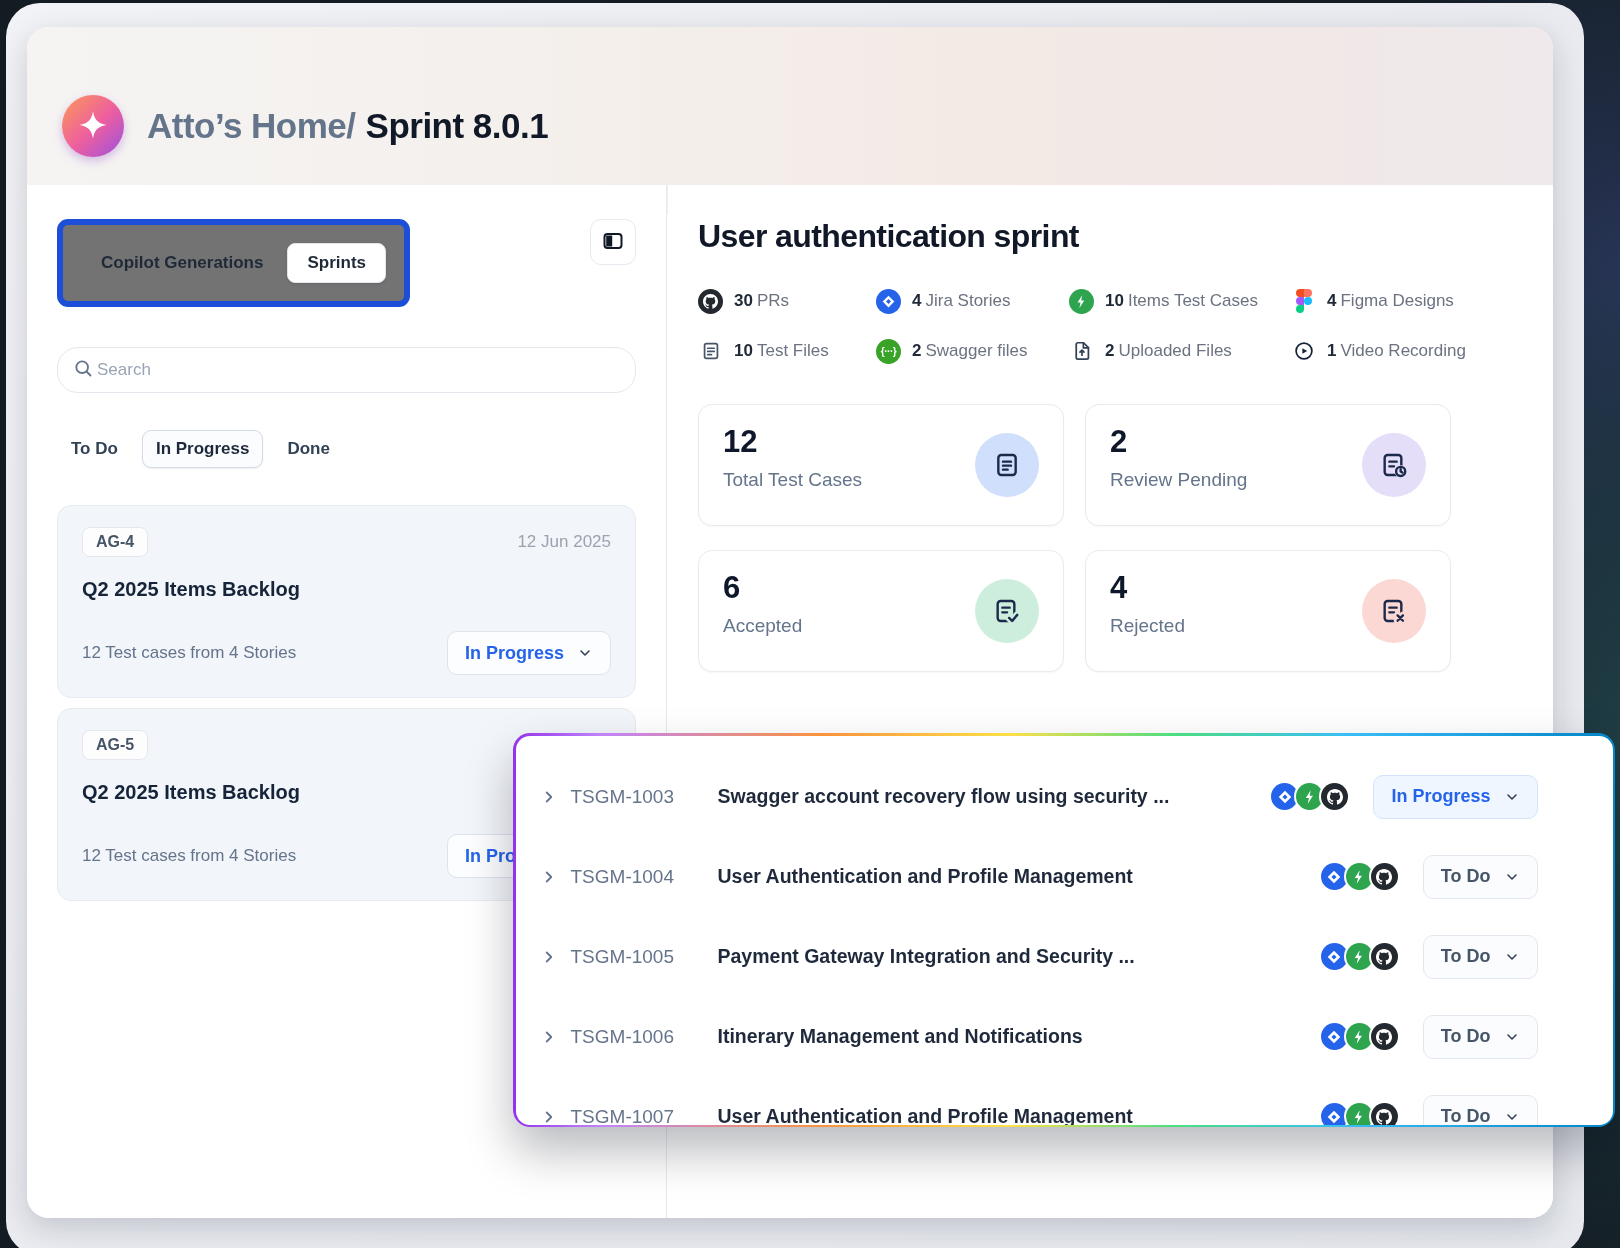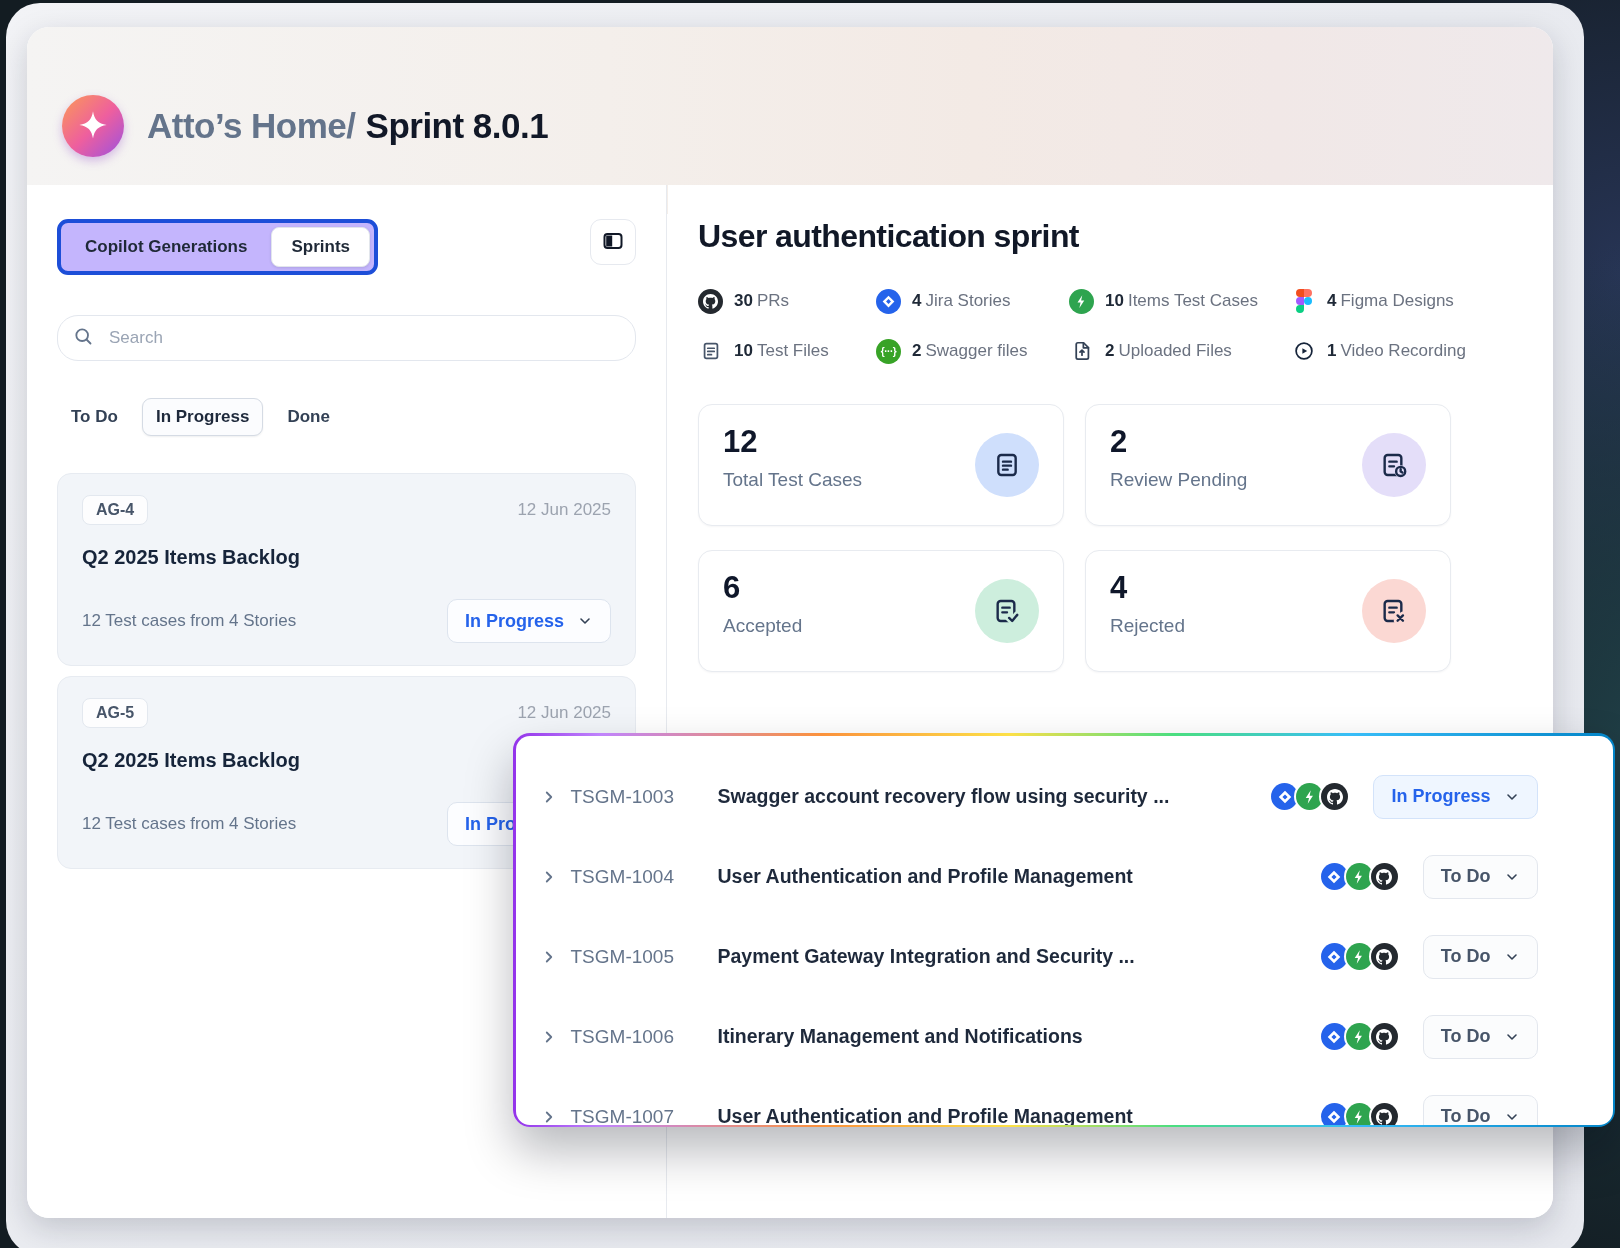--- a/index.html
+++ b/index.html
@@ -36,32 +36,32 @@
   .title-current { color:#111827; margin-left:10px; }
 
   
   .left-panel { position:absolute; top:158px; left:0; width:640px; bottom:0;
     border-right:1px solid #e7eaef; padding:34px 30px 0 30px; background:#fff; }
   .right-panel { position:absolute; top:158px; left:641px; right:0; bottom:0;
     padding:33px 0 0 30px; background:#fff; }
 
   
   .seg-row { display:flex; justify-content:space-between; align-items:flex-start; }
-  .segmented { display:flex; gap:4px; background:#c4b5fd; border:4px solid #1d4ed8;
-    border-radius:11px; padding:4px; }
+  .segmented { display:flex; gap:4px; background:#737373; border:6px solid #1d4ed8;
+    border-radius:11px; padding:18px; }
   .seg-opt { padding:9px 19px; font-size:17px; font-weight:600; color:#1f2937;
     border-radius:8px; border:1px solid transparent; background:transparent; cursor:pointer;
     font-family:inherit; }
   .seg-opt.active { background:#fff; border-color:#e2e6ec; box-shadow:0 1px 3px rgba(15,23,42,.12); }
   .panel-btn { width:46px; height:46px; border-radius:11px; background:#fff;
     border:1px solid #e6e9ef; display:flex; align-items:center; justify-content:center; cursor:pointer; }
 
   
   .search-box { margin-top:40px; height:46px; border:1px solid #e3e7ee; border-radius:21px;
-    display:flex; align-items:center; gap:16px; padding:0 15px; background:#fff; }
+    display:flex; align-items:center; gap:4px; padding:0 15px; background:#fff; }
   .search-box input { border:none; outline:none; flex:1; font-size:17px; color:#334155;
     font-family:inherit; background:transparent; }
   .search-box input::placeholder { color:#9aa4b4; }
 
   
   .filter-tabs { margin-top:37px; display:flex; align-items:center; gap:10px; }
   .ftab { padding:8px 13px; font-size:17px; font-weight:600; color:#334155; border-radius:9px;
     border:1px solid transparent; background:transparent; cursor:pointer; font-family:inherit; }
   .ftab.active { border-color:#d5dbe4; background:#fbfcfe; color:#1e293b;
     box-shadow:0 1px 2px rgba(15,23,42,.07); }

